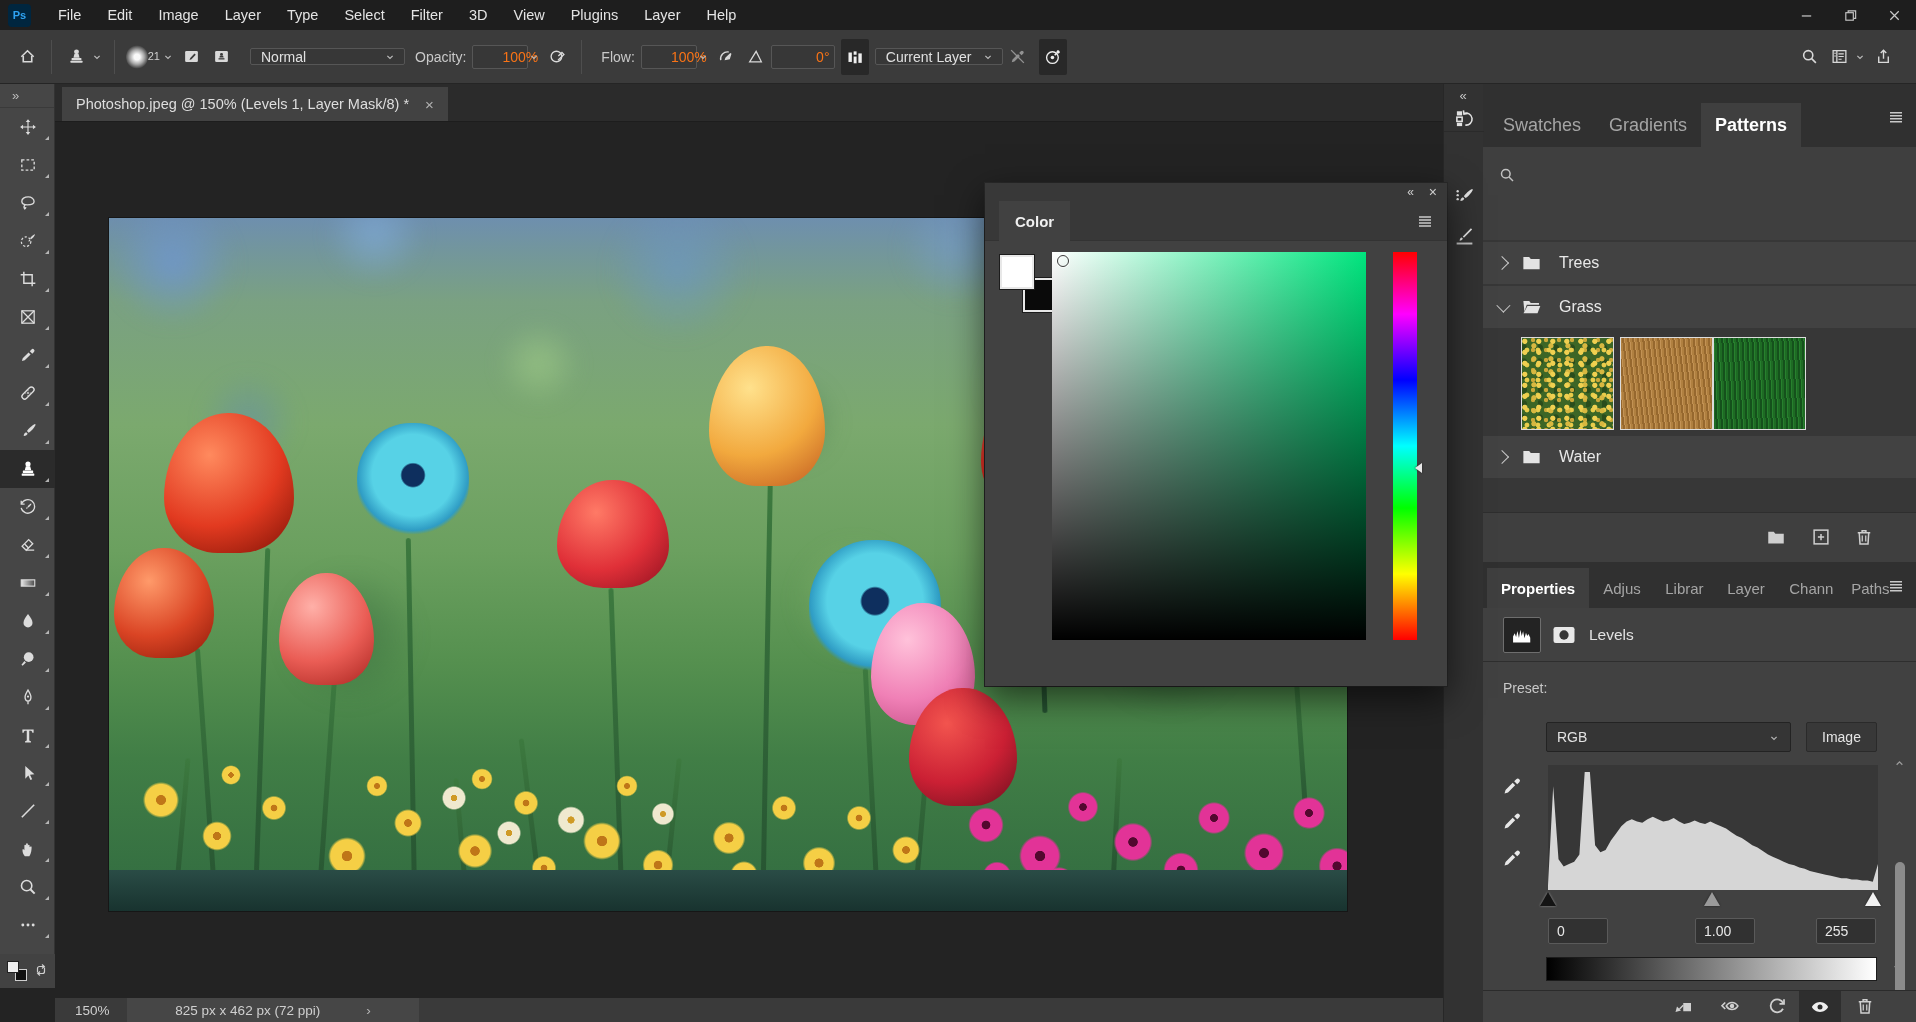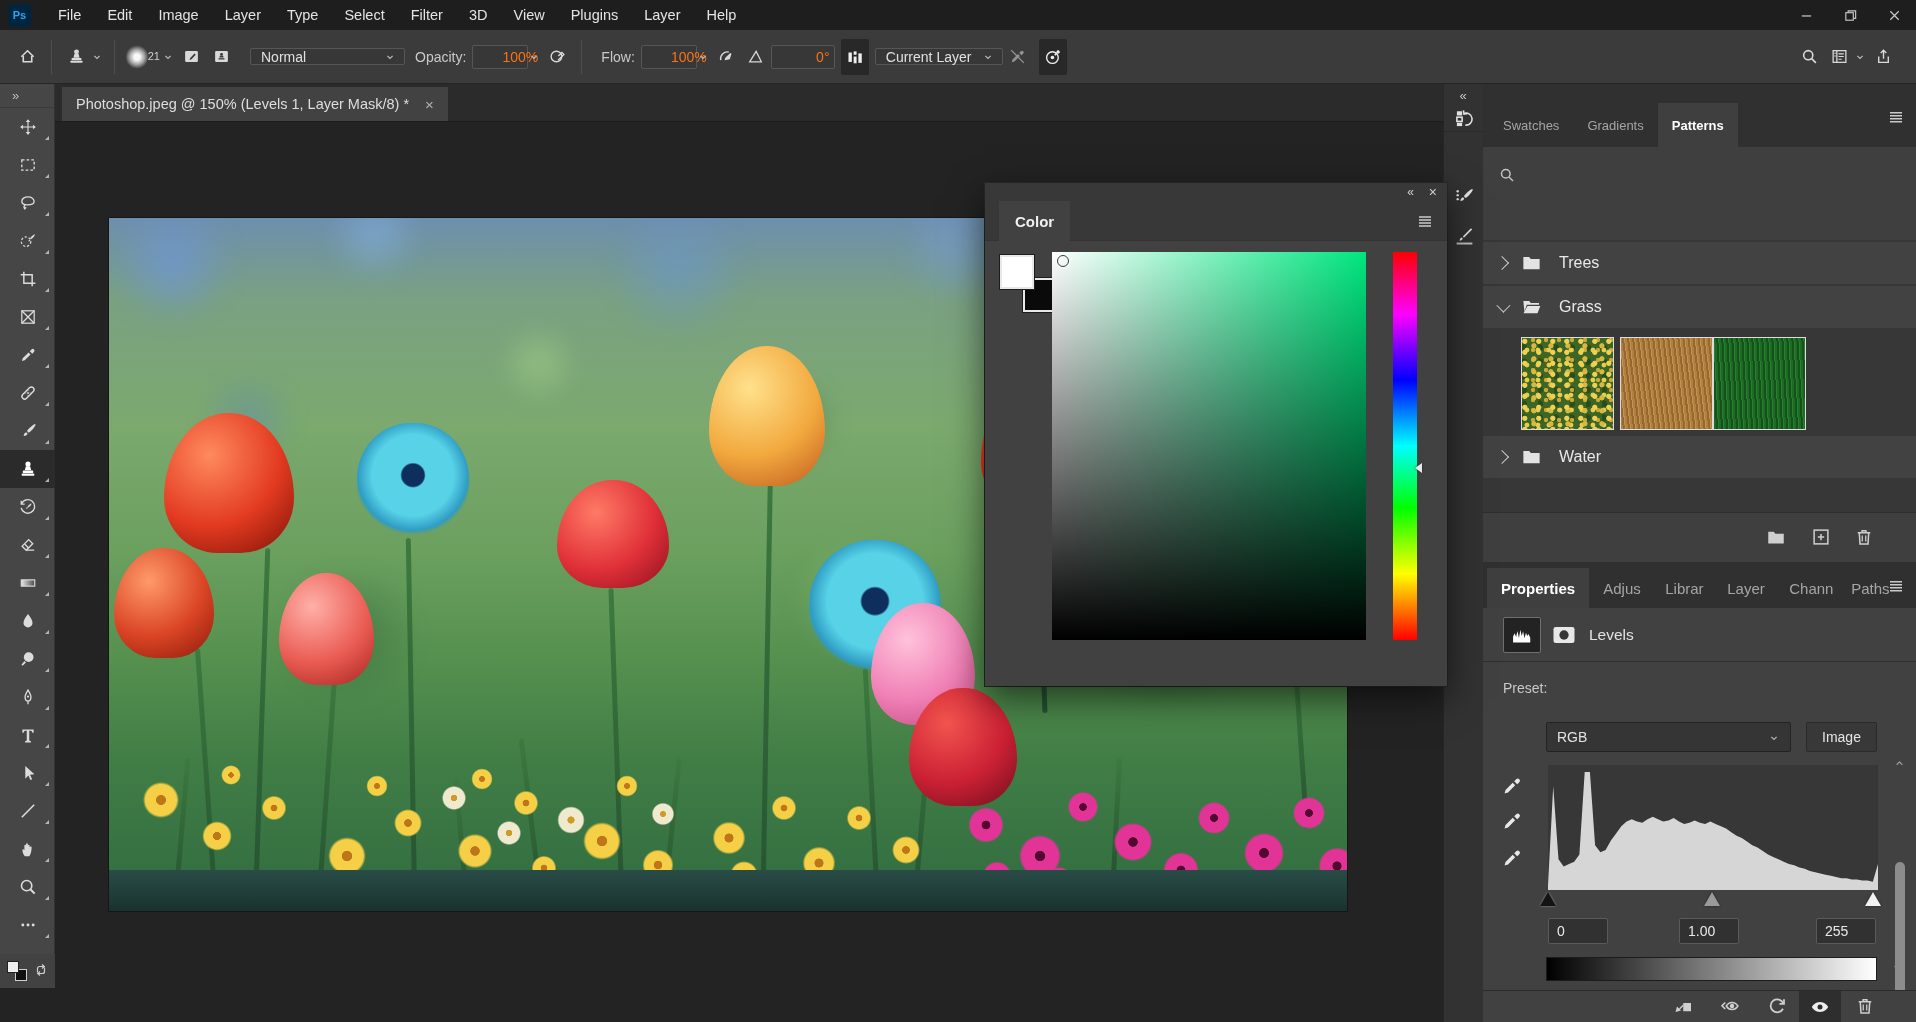--- a/index.html
+++ b/index.html
@@ -83,21 +83,21 @@
   
   .dockstrip { position:absolute; left:1443px; top:84px; width:40px; height:938px; background:#323232; border-left:1px solid #272727; z-index:22; }
   .dock-collapse { height:22px; display:flex; align-items:center; justify-content:center; color:#c5c5c5; font-size:13px; letter-spacing:1px; }
   .dock-ic { width:40px; height:40px; display:flex; align-items:center; justify-content:center; color:#e2e2e2; }
   .dock-ic svg { width:21px; height:21px; }
   .dock-gap { height:26px; border-bottom:1px solid #2a2a2a; margin-bottom:8px; }
 
   
   .rightcol { position:absolute; left:1483px; top:84px; width:433px; height:938px; background:#3f3f3f; z-index:21; }
   .p-tabstrip { background:#303030; display:flex; align-items:flex-end; position:relative; }
-  .p-tab { padding:0 14px; height:44px; display:flex; align-items:center; color:#a5a5a5; font-size:13px; white-space:nowrap; overflow:hidden; }
+  .p-tab { padding:0 14px; height:44px; display:flex; align-items:center; color:#a5a5a5; font-size:18px; white-space:nowrap; overflow:hidden; }
   .p-tab.active { background:#3f3f3f; color:#fff; font-weight:bold; }
   .p-burger { position:absolute; right:10px; top:50%; transform:translateY(-40%); color:#c9c9c9; width:18px; height:18px; }
   .p-burger svg { width:16px; height:16px; }
 
   .patterns-panel { position:absolute; left:0; top:0; width:433px; height:478px; }
   .patterns-panel .p-tabstrip { height:63px; padding-left:6px; }
   .searchrow { position:absolute; left:0; top:70px; width:433px; height:46px; display:flex; align-items:center; }
   .searchrow .sic { width:20px; height:20px; color:#c2c2c2; margin-left:16px; }
   .searchrow .sic svg { width:16px; height:16px; }
   .searchbox { margin-left:5px; width:376px; height:32px; background:#3b3b3b; border:1px solid #848484; border-radius:2px; color:#dcdcdc; font-size:15px; padding:0 10px; outline:none; }
@@ -603,20 +603,27 @@
             <div class="fl" style="left: 1205px; top: 625px; width: 46px; height: 46px; background: radial-gradient(circle, rgb(83, 8, 47) 0px, rgb(83, 8, 47) 13%, rgb(226, 51, 151) 15%, rgb(226, 51, 151) 50%, rgba(226, 51, 151, 0) 57%); border-radius: 50%;"></div>
             <div class="fl" style="left: 930px; top: 645px; width: 40px; height: 40px; background: radial-gradient(circle, rgb(83, 8, 47) 0px, rgb(83, 8, 47) 13%, rgb(226, 51, 151) 15%, rgb(226, 51, 151) 50%, rgba(226, 51, 151, 0) 57%); border-radius: 50%;"></div>
             <div class="fl" style="left: 870px; top: 640px; width: 36px; height: 36px; background: radial-gradient(circle, rgb(83, 8, 47) 0px, rgb(83, 8, 47) 13%, rgb(226, 51, 151) 15%, rgb(226, 51, 151) 50%, rgba(226, 51, 151, 0) 57%); border-radius: 50%;"></div>
             <div class="fl" style="left: 985px; top: 648px; width: 38px; height: 38px; background: radial-gradient(circle, rgb(83, 8, 47) 0px, rgb(83, 8, 47) 13%, rgb(226, 51, 151) 15%, rgb(226, 51, 151) 50%, rgba(226, 51, 151, 0) 57%); border-radius: 50%;"></div>
             <div class="fl" style="left: 1160px; top: 648px; width: 42px; height: 42px; background: radial-gradient(circle, rgb(83, 8, 47) 0px, rgb(83, 8, 47) 13%, rgb(226, 51, 151) 15%, rgb(226, 51, 151) 50%, rgba(226, 51, 151, 0) 57%); border-radius: 50%;"></div>
             <div class="fl" style="left: 700px; top: 650px; width: 30px; height: 30px; background: radial-gradient(circle, rgb(83, 8, 47) 0px, rgb(83, 8, 47) 13%, rgb(226, 51, 151) 15%, rgb(226, 51, 151) 50%, rgba(226, 51, 151, 0) 57%); border-radius: 50%;"></div>
           </div>
         <div class="tealstrip"></div>
       </div>
     </div>
+    <div class="statusbar">
+      <span class="zoomlvl">150%</span>
+      <span class="dimsbox">
+        <span>825 px x 462 px (72 ppi)</span>
+        <span class="chev">›</span>
+      </span>
+    </div>
   </main>
 
   <div class="dockstrip">
     <div class="dock-collapse">«</div>
     <div class="dock-ic dock-gap">
         <svg viewBox="0 0 16 16" fill="none" stroke="currentColor" stroke-width="1.2">
           <rect x="2.2" y="2.5" width="4" height="3.2" fill="currentColor" stroke="none"></rect>
           <rect x="2.2" y="7" width="4" height="3.2"></rect>
           <rect x="2.2" y="11.2" width="4" height="2.6" fill="currentColor" stroke="none"></rect>
           <path d="M8.6 13a4.6 4.6 0 1 0-1.2-8.8"></path>
@@ -746,21 +753,21 @@
             </svg></span>
         <div class="histbox">
             <svg id="histsvg" width="330" height="125" viewBox="0 0 330 125">
               <path d="M0,125 L0.0,120.3 L5.2,21.2 L10.5,94.3 L15.7,101.4 L21.0,99.0 L26.2,96.7 L31.4,89.6 L36.7,7.0 L41.9,7.0 L47.1,80.2 L52.4,87.2 L57.6,84.9 L62.9,75.4 L68.1,68.4 L73.3,61.3 L78.6,56.6 L83.8,54.2 L89.0,56.6 L94.3,57.7 L99.5,54.2 L104.8,51.8 L110.0,54.2 L115.2,56.6 L120.5,55.4 L125.7,53.0 L131.0,56.6 L136.2,58.9 L141.4,57.7 L146.7,55.4 L151.9,57.7 L157.1,58.9 L162.4,56.6 L167.6,58.9 L172.9,61.3 L178.1,63.6 L183.3,67.2 L188.6,70.7 L193.8,73.1 L199.0,76.6 L204.3,80.2 L209.5,82.5 L214.8,86.1 L220.0,89.6 L225.2,92.0 L230.5,94.3 L235.7,96.7 L241.0,99.0 L246.2,100.2 L251.4,102.6 L256.7,103.8 L261.9,106.1 L267.1,107.3 L272.4,108.5 L277.6,109.7 L282.9,110.8 L288.1,112.0 L293.3,113.2 L298.6,113.2 L303.8,114.4 L309.0,114.4 L314.3,115.6 L319.5,115.6 L324.8,116.7 L330.0,99.0 L330,125 Z" fill="#d6d6d6"></path>
             </svg>
           </div>
         <span class="tri b" style="left:57px; top:230px;"></span>
         <span class="tri g" style="left:221px; top:230px;"></span>
         <span class="tri w" style="left:382px; top:230px;"></span>
         <input class="lvlinput" style="left: 65px; top: 256px;" value="0">
-        <input class="lvlinput" style="left: 196px; top: 256px;" value="1.00">
+        <input class="lvlinput" style="left: 212px; top: 256px;" value="1.00">
         <input class="lvlinput" style="left: 333px; top: 256px;" value="255">
         <span class="outbar"></span>
         <span class="outchev"><svg viewBox="0 0 16 16" fill="none" stroke="currentColor" stroke-width="1.6">
               <path d="M4.5 6.5 8 10l3.5-3.5"></path>
             </svg></span>
         <span class="scrollup"><svg viewBox="0 0 16 16" fill="none" stroke="currentColor" stroke-width="1.6">
               <path d="M4.5 6.5 8 10l3.5-3.5"></path>
             </svg></span>
         <span class="pscroll">
             <span class="thumb"></span>

